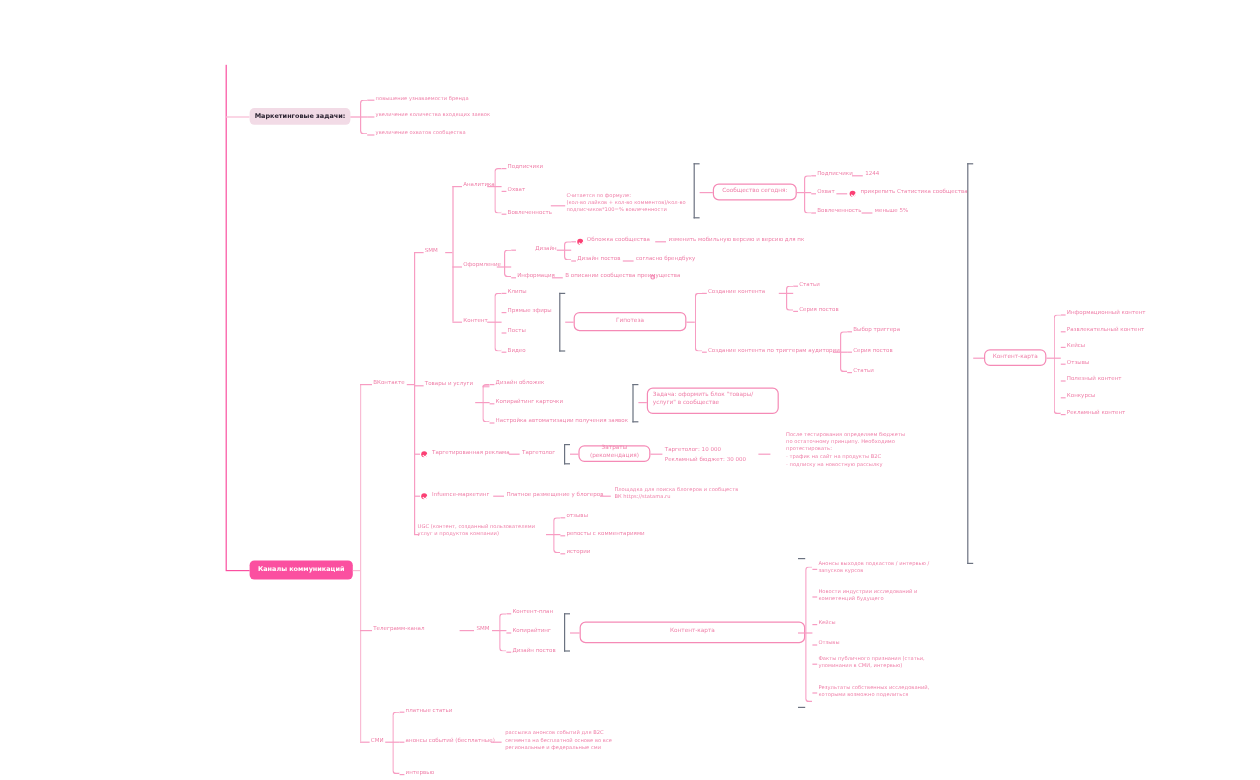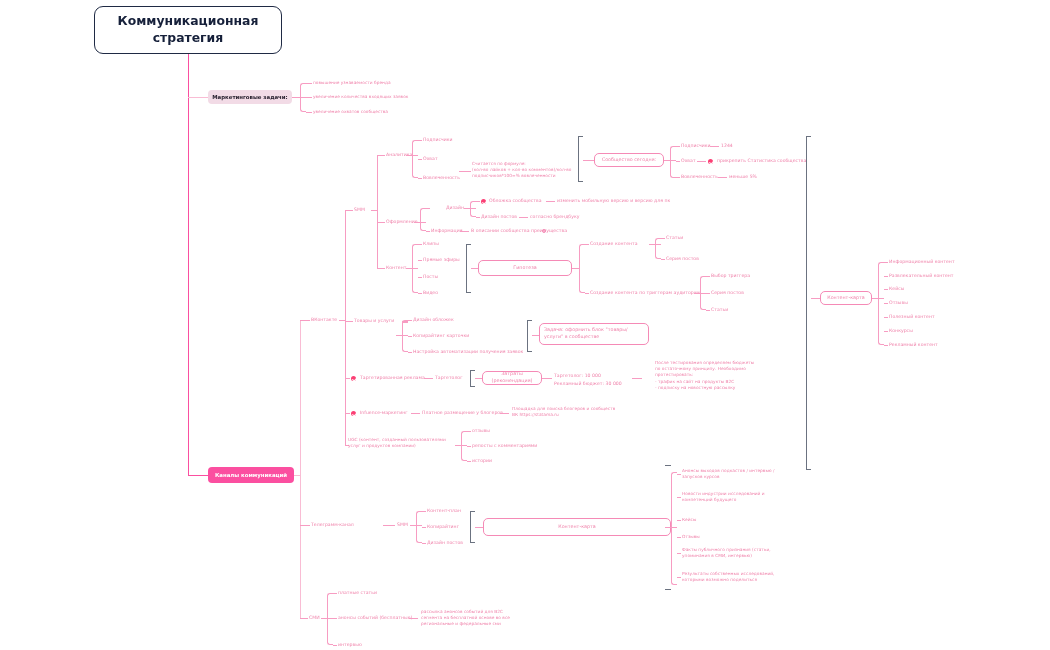--- a/index.html
+++ b/index.html
@@ -128,22 +128,20 @@
     font-size:3px;
     display:flex;align-items:center;justify-content:center;
     box-sizing:border-box;
   }
 </style>
 </head>
 <body>
 
 <div id="canvas">
 
-  <div class="root">Коммуникационная
-стратегия</div>
 
   <div class="v pink" style="left:188px;top:54px;height:421px;"></div>
 
   <div class="h pale" style="left:188px;top:97px;width:20px;"></div>
   <div class="pill pill-light" style="left:208px;top:90px;width:84px;height:14px;">Маркетинговые задачи:</div>
 
   <div class="spine" style="left:300px;top:83px;width:6px;height:29px;"></div>
   <div class="h" style="left:292px;top:97px;width:14px;"></div>
 
   <div class="h" style="left:306px;top:83px;width:6px;"></div>

